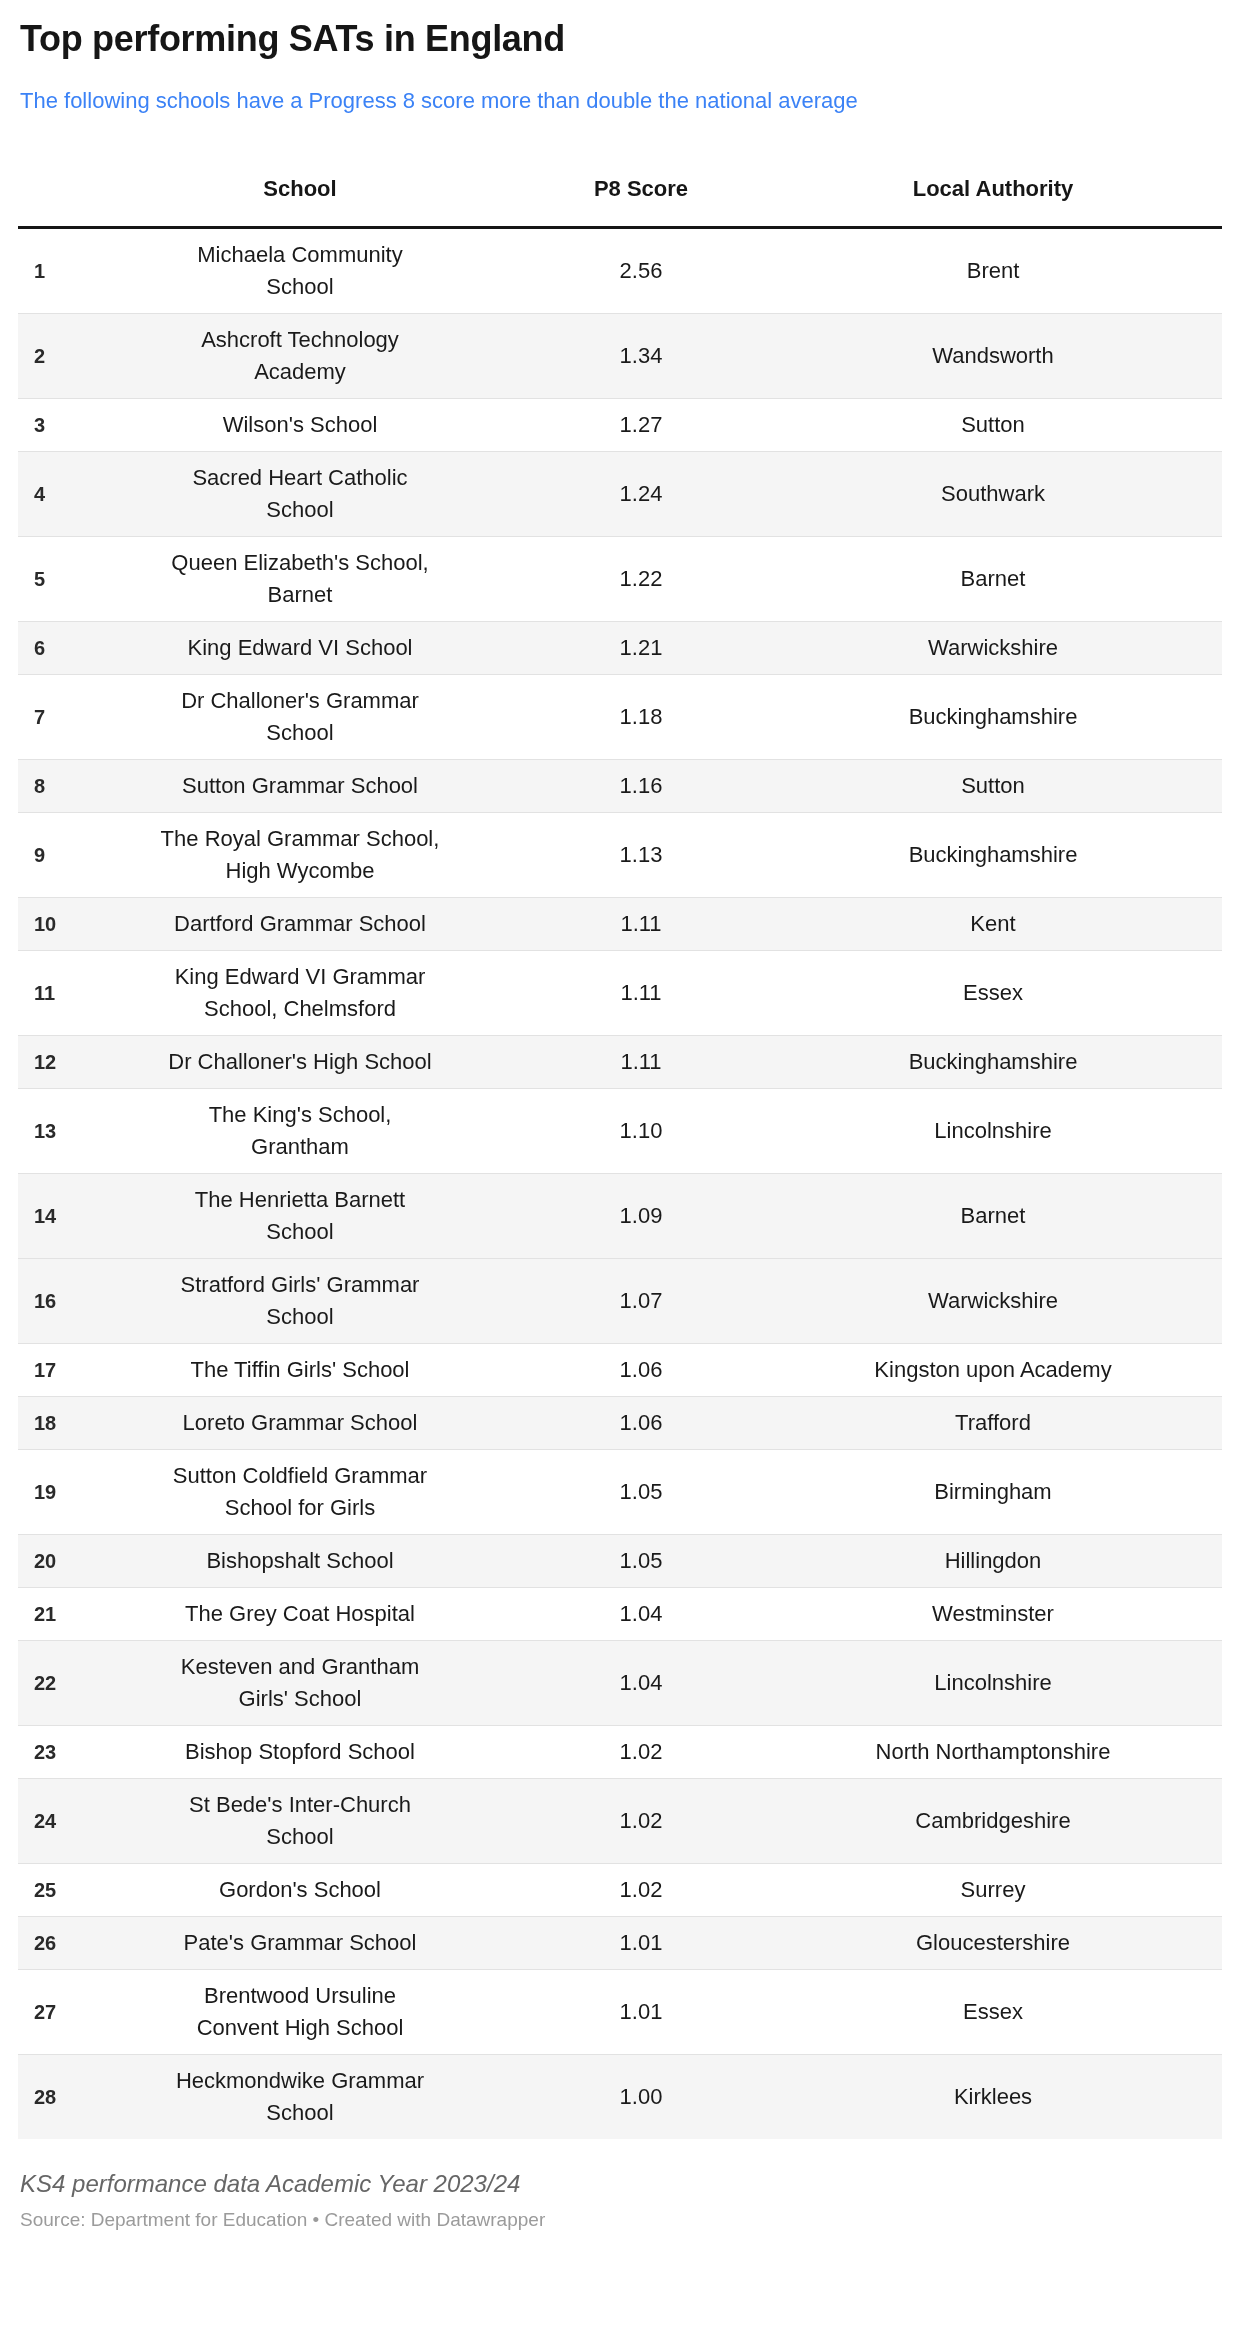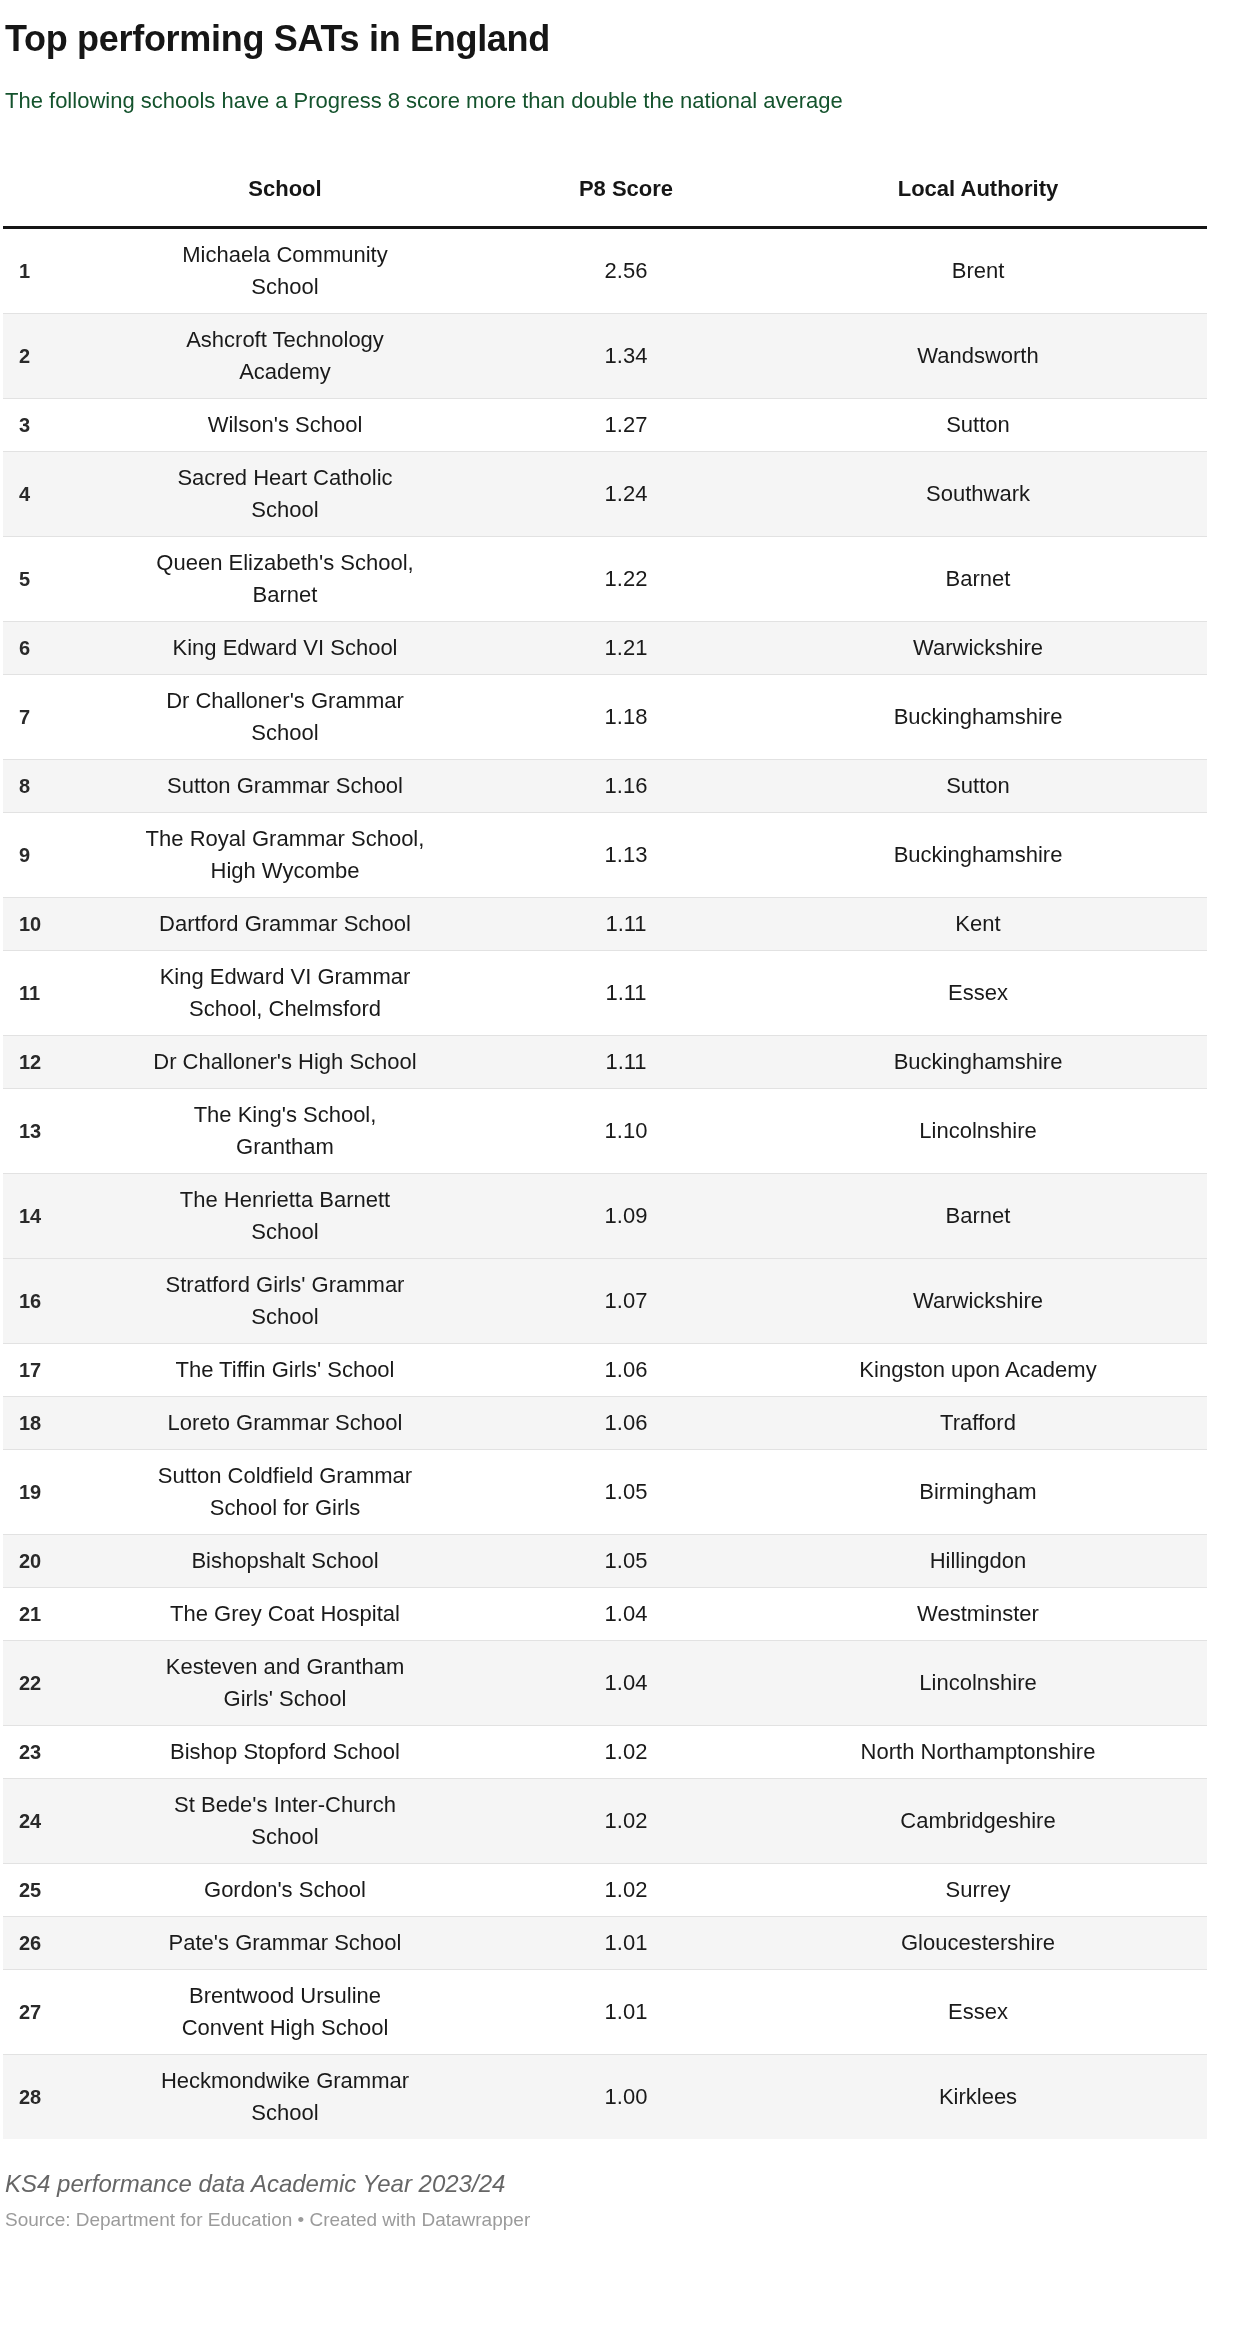--- a/index.html
+++ b/index.html
@@ -9,27 +9,27 @@
     --text:#1a1a1a;
     --note:#666666;
     --source:#9b9b9b;
   }
   *{box-sizing:border-box;}
   html,body{margin:0;padding:0;}
   body{
     width:1240px;height:2350px;overflow:hidden;background:#ffffff;
     font-family:"Liberation Sans",sans-serif;color:var(--text);
   }
-  .page{padding:0 3px;}
+  .page{padding:0 18px;}
   .title{
     margin:18px 2px 0 2px;font-size:36px;line-height:42px;font-weight:700;
     letter-spacing:-0.3px;color:var(--header-rule);
   }
   .subtitle{
-    margin:28px 2px 0 2px;font-size:22px;line-height:26px;color:#14532d;
+    margin:28px 2px 0 2px;font-size:22px;line-height:26px;color:#3b82f6;
   }
   table.rank-table{
     width:1204px;border-collapse:collapse;table-layout:fixed;margin-top:0;
   }
   col.c-rank{width:64px;}
   col.c-school{width:436px;}
   col.c-score{width:246px;}
   col.c-authority{width:458px;}
   thead th{
     font-size:22px;font-weight:700;text-align:center;vertical-align:bottom;

